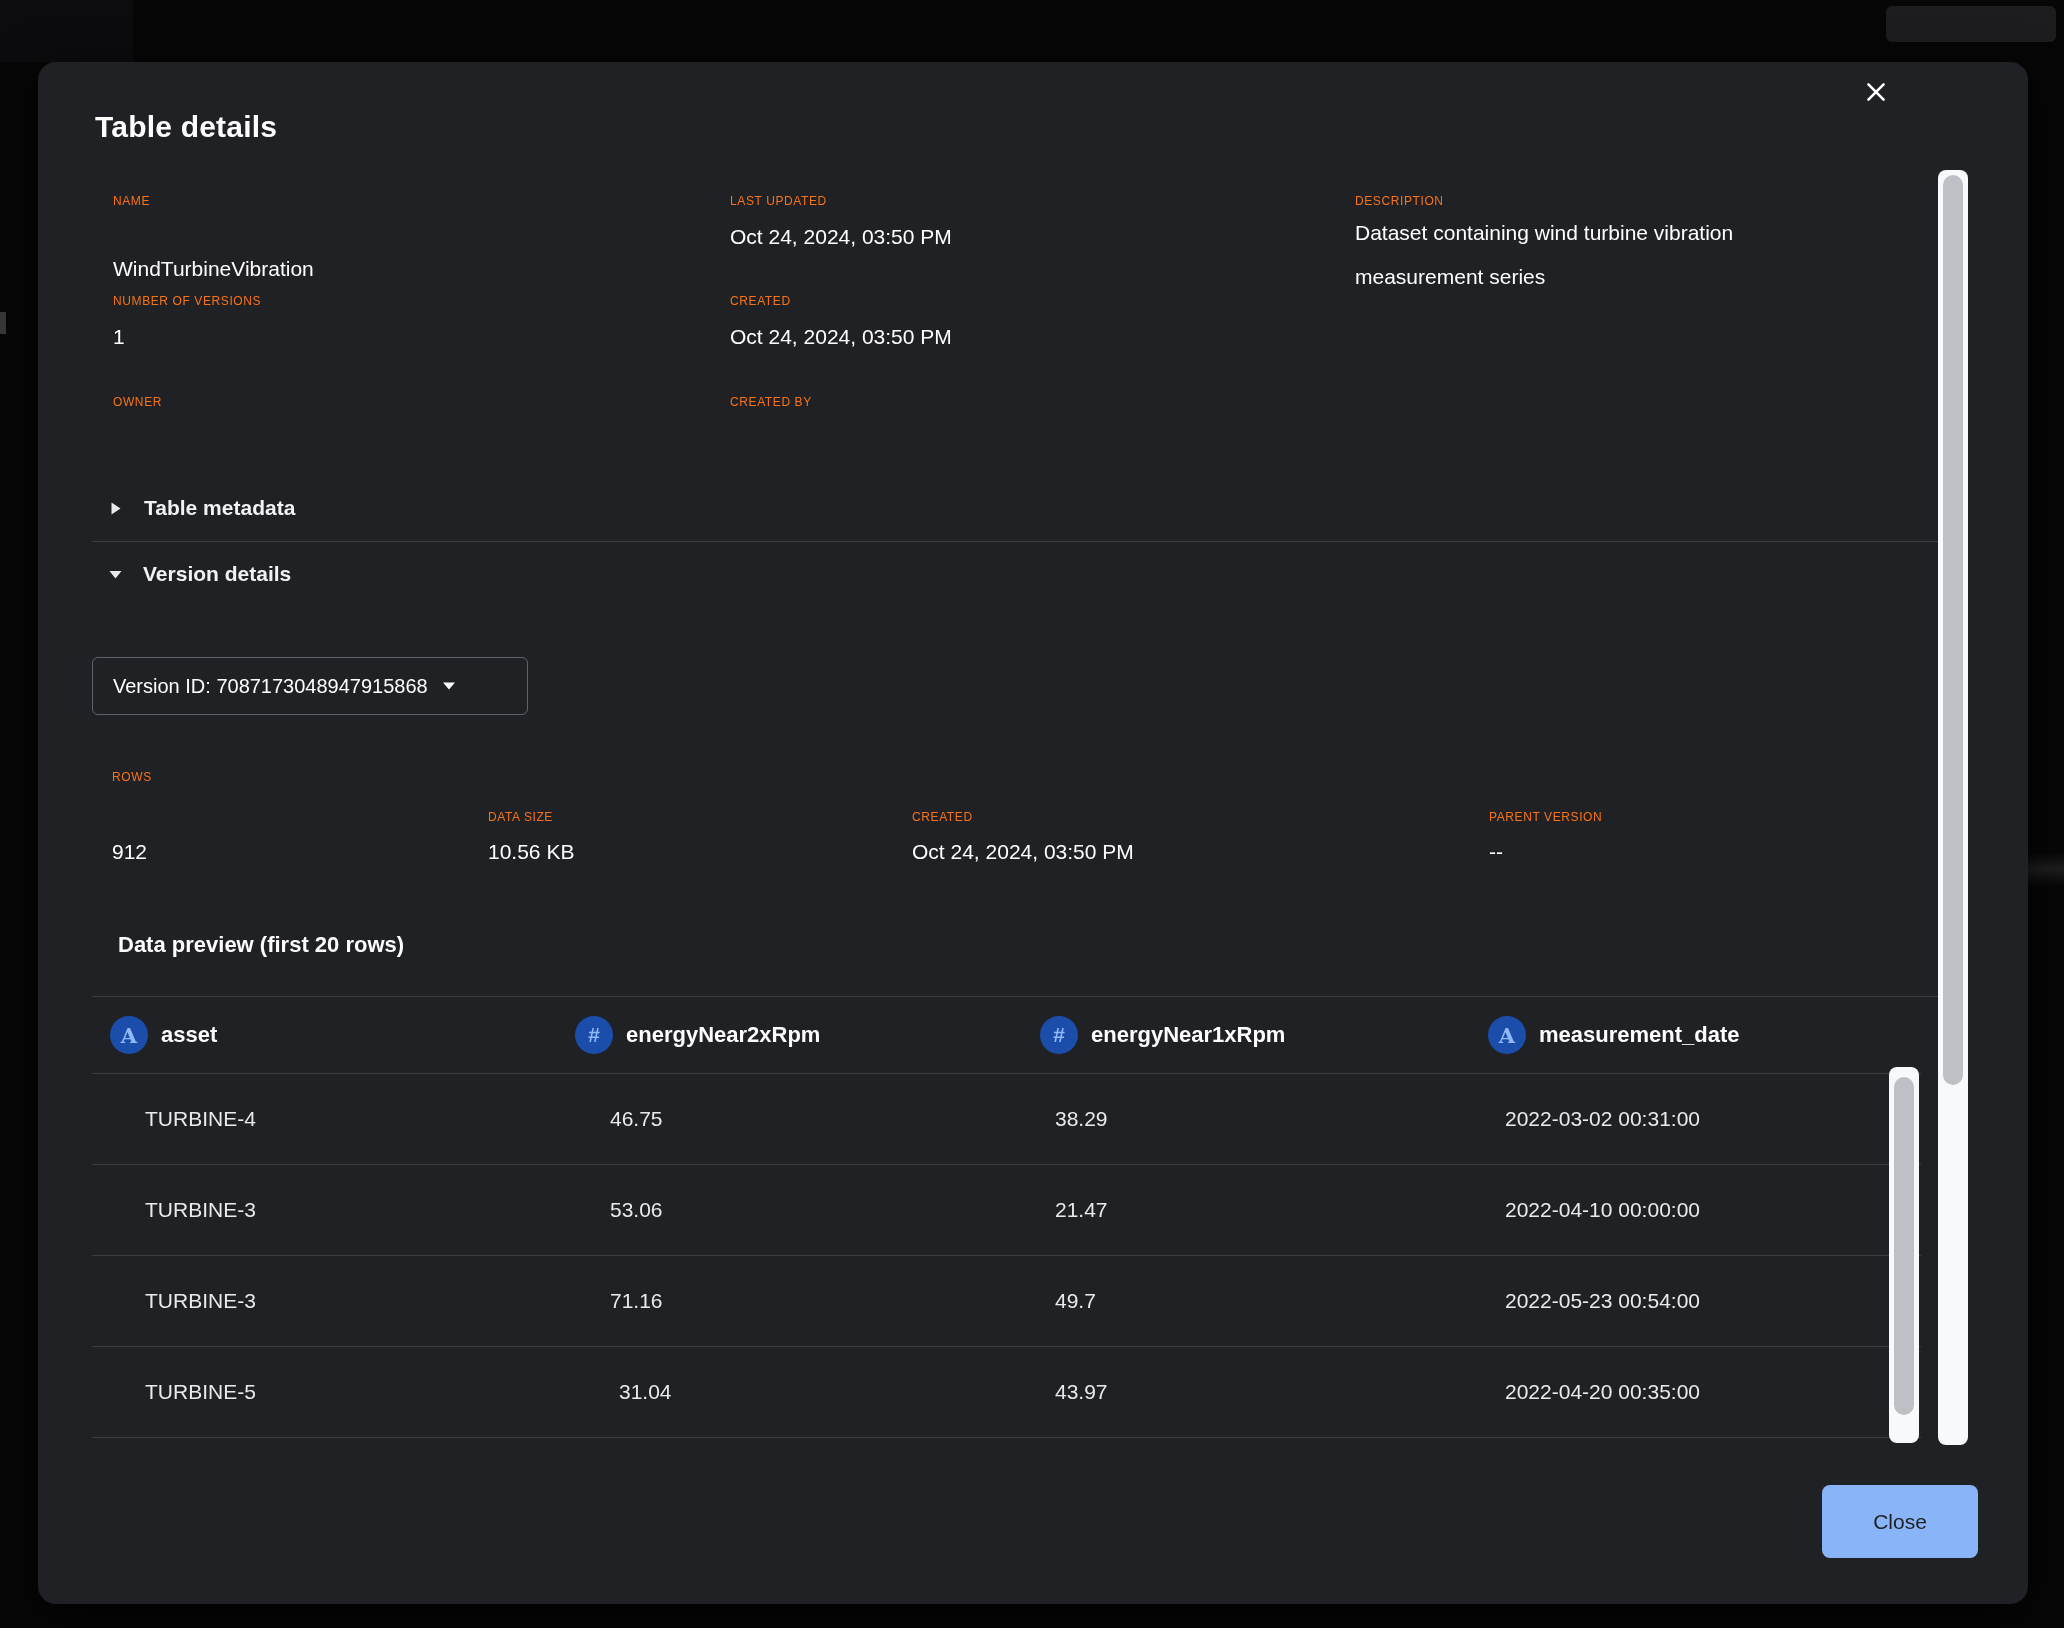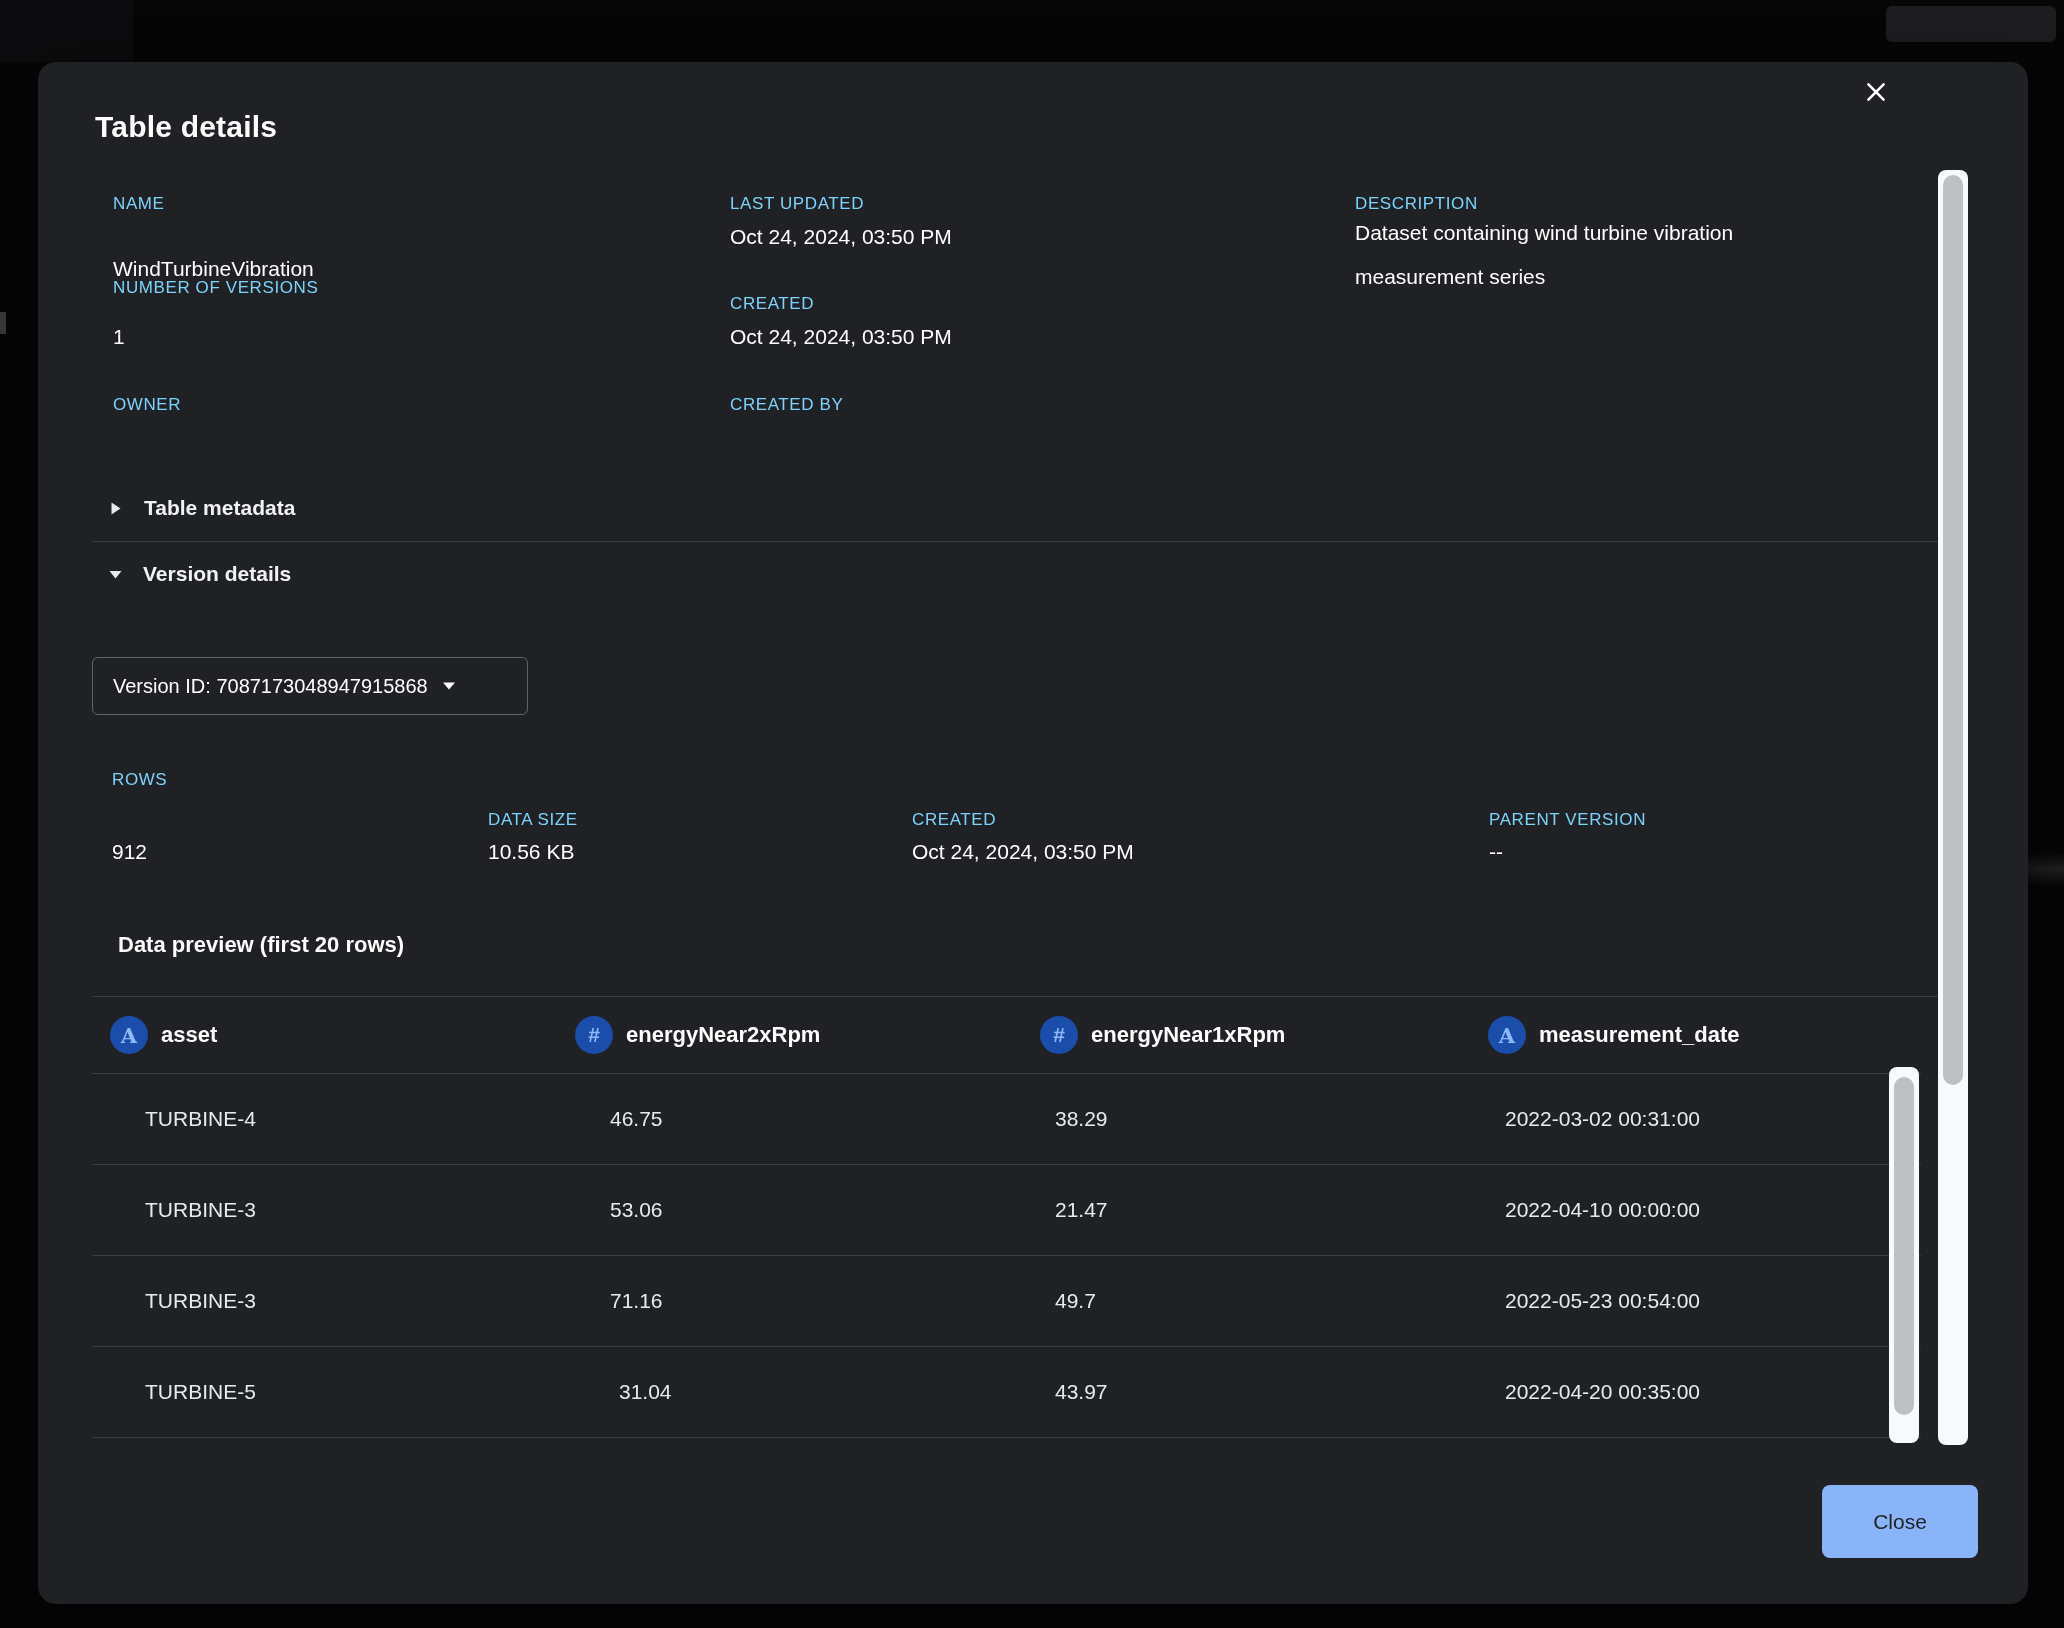--- a/index.html
+++ b/index.html
@@ -8,21 +8,21 @@
   
   #backdrop-topleft{left:0;top:0;width:133px;height:62px;background:#0c0c0e;}
   #backdrop-topright{left:1886px;top:6px;width:170px;height:36px;background:#1d1d20;border-radius:6px;}
   #backdrop-ticks{left:0;top:312px;width:6px;height:22px;background:#39393c;}
   #backdrop-streak{left:2028px;top:852px;width:36px;height:34px;
     background:linear-gradient(180deg,rgba(255,255,255,0) 0%,rgba(255,255,255,0.10) 50%,rgba(255,255,255,0) 100%);}
   
   #modal{left:38px;top:62px;width:1990px;height:1542px;background:#1f2124;border-radius:18px;
     box-shadow:0 10px 48px rgba(0,0,0,0.65);color:#fff;}
   .title{font-size:30px;font-weight:600;color:#fdfdfe;letter-spacing:.2px;}
-  .field-label{font-size:17px;font-weight:500;color:#7dd3fc;letter-spacing:.6px;}
+  .field-label{font-size:12px;font-weight:500;color:#f97316;letter-spacing:.6px;}
   .field-value{font-size:21px;font-weight:400;color:#ffffff;}
   .section-label{font-size:21px;font-weight:600;color:#f1f2f4;}
   .divider{height:1px;background:rgba(255,255,255,0.13);}
   .icon-btn{cursor:pointer;display:flex;align-items:center;justify-content:center;}
   #version-btn{width:436px;height:58px;border:1px solid #5f6368;border-radius:6px;background:transparent;
     display:flex;align-items:center;padding:0 20px;box-sizing:border-box;gap:14px;cursor:pointer;}
   #version-btn .field-value{font-size:20px;}
   .preview-heading{font-size:22px;font-weight:600;color:#fdfdfe;}
   .hcell{display:flex;align-items:center;gap:13px;}
   .hcell .colname{font-size:22px;font-weight:600;color:#fdfdfe;}
@@ -56,21 +56,21 @@
 
   <div class="abs field-label" style="left:75px;top:132px;">NAME</div>
   <div class="abs field-value" style="left:75px;top:163px;margin-top:32px;">WindTurbineVibration</div>
 
   <div class="abs field-label" style="left:692px;top:132px;">LAST UPDATED</div>
   <div class="abs field-value" style="left:692px;top:163px;">Oct 24, 2024, 03:50 PM</div>
 
   <div class="abs field-label" style="left:1317px;top:132px;">DESCRIPTION</div>
   <div class="abs field-value" style="left:1317px;top:149px;width:455px;line-height:44px;">Dataset containing wind turbine vibration measurement series</div>
 
-  <div class="abs field-label" style="left:75px;top:216px;">NUMBER OF VERSIONS</div>
+  <div class="abs field-label" style="left:75px;top:232px;">NUMBER OF VERSIONS</div>
   <div class="abs field-value" style="left:75px;top:263px;">1</div>
 
   <div class="abs field-label" style="left:692px;top:232px;">CREATED</div>
   <div class="abs field-value" style="left:692px;top:263px;">Oct 24, 2024, 03:50 PM</div>
 
   <div class="abs field-label" style="left:75px;top:333px;">OWNER</div>
   <div class="abs field-value" style="left:75px;top:364px;"></div>
 
   <div class="abs field-label" style="left:692px;top:333px;">CREATED BY</div>
   <div class="abs field-value" style="left:692px;top:364px;"></div>

